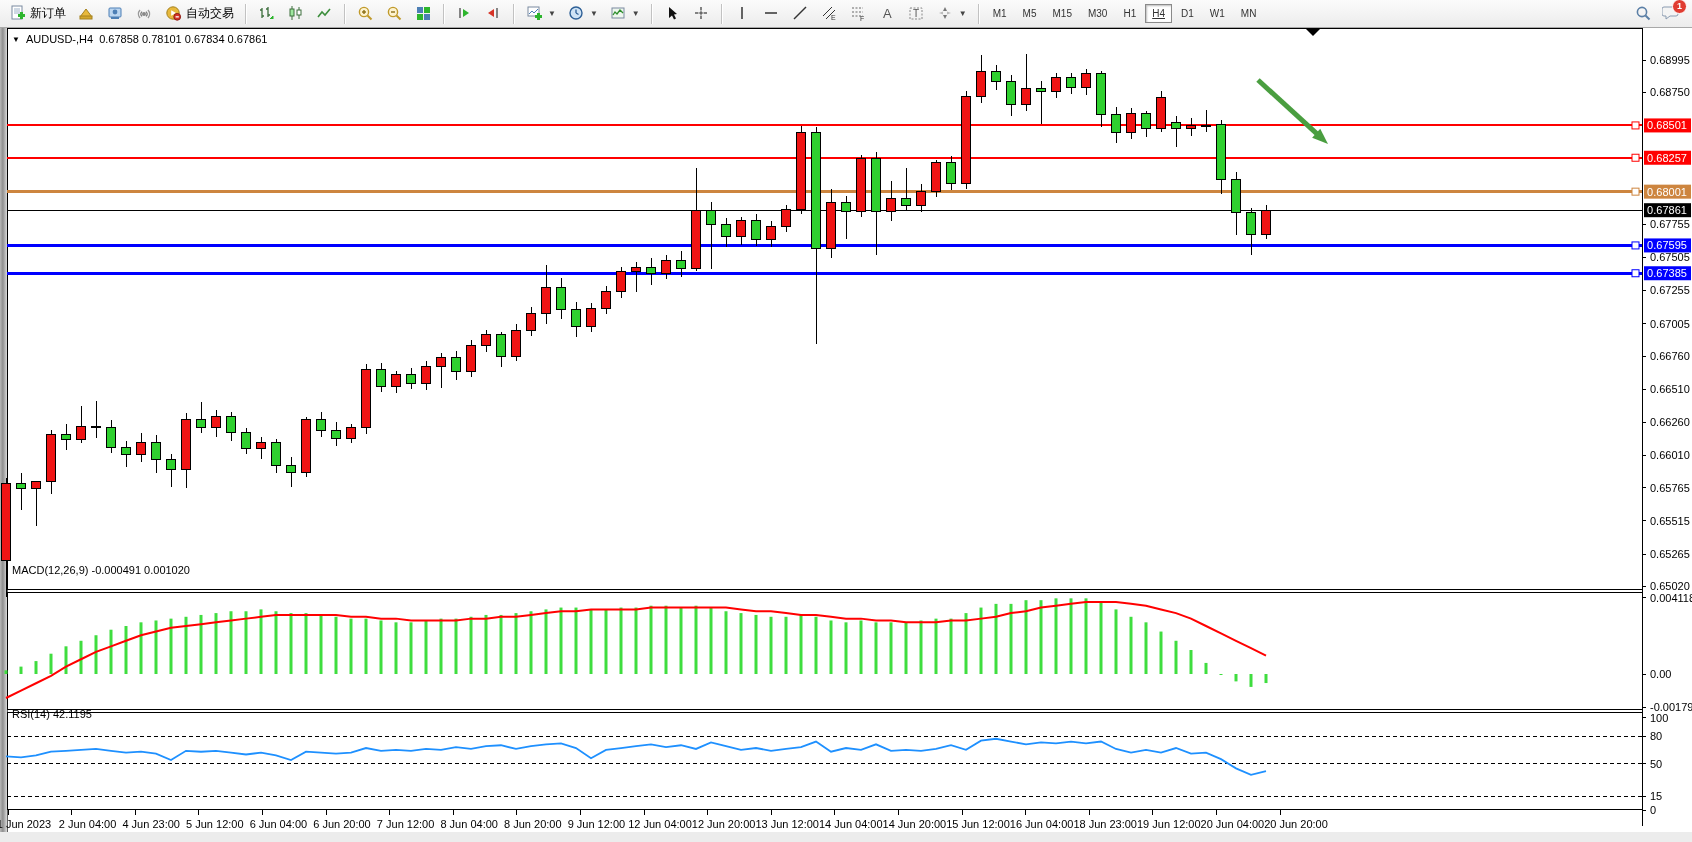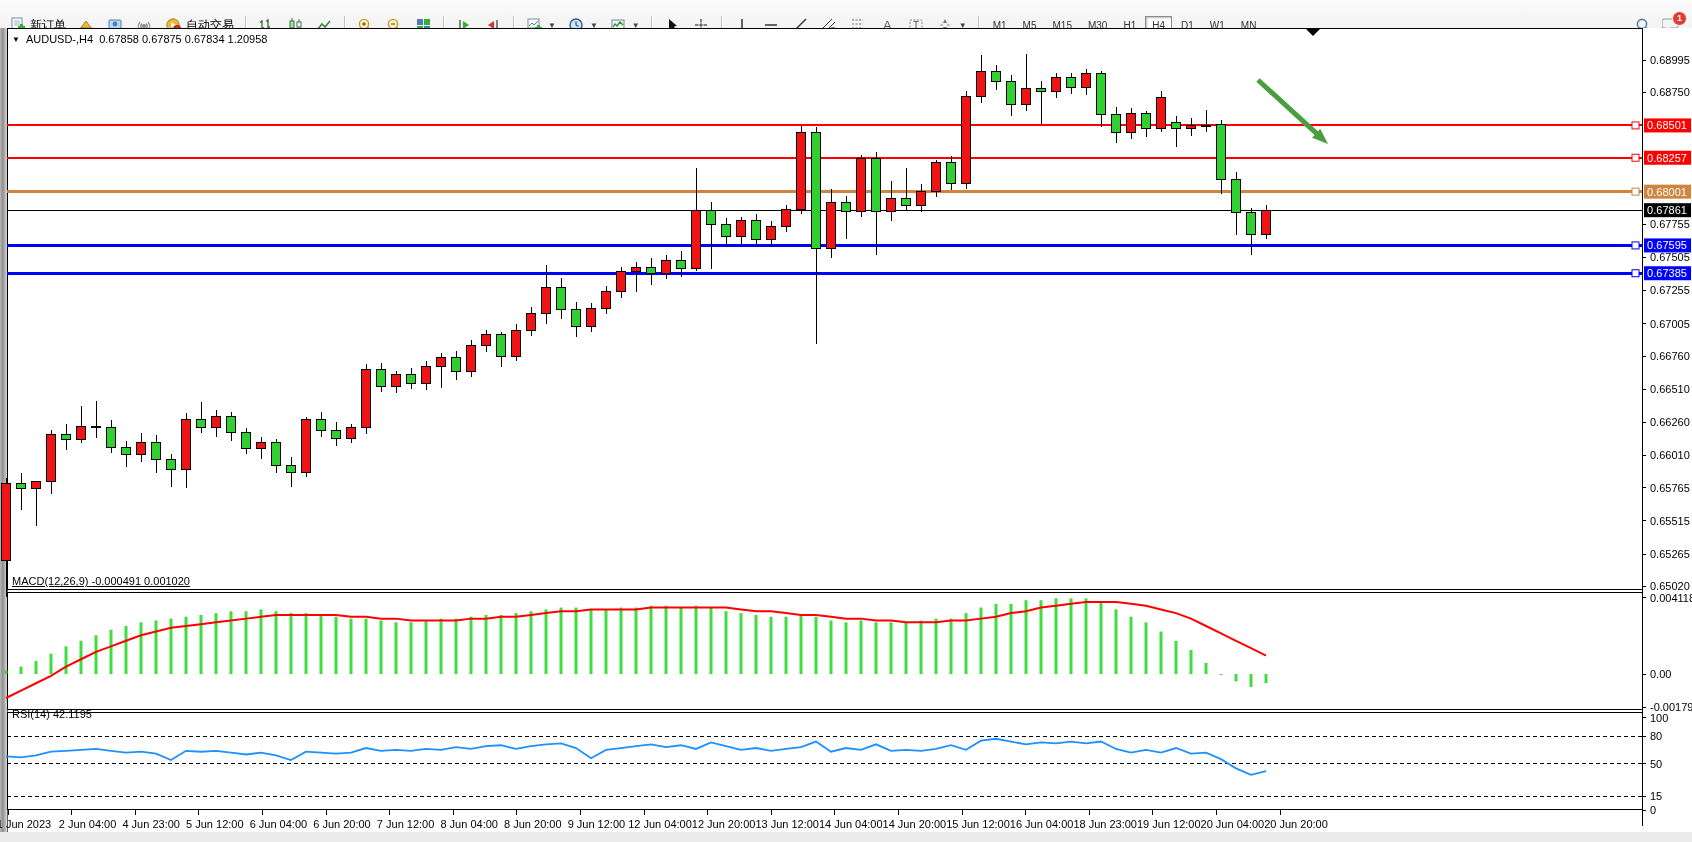--- a/index.html
+++ b/index.html
@@ -5,21 +5,21 @@
   html,body{margin:0;padding:0;}
   body{
     width:1692px;height:842px;overflow:hidden;background:#f0f0f0;
     font-family:"Liberation Sans","DejaVu Sans",sans-serif;font-size:11px;color:#000;
     position:relative;
   }
   
   .toolbar{
     height:27px;background:linear-gradient(#fbfbfb,#ececec);
     border-bottom:1px solid #a8a8a8;display:flex;align-items:center;
-    padding:12px 4px;gap:2px;white-space:nowrap;
+    padding:0 4px;gap:2px;white-space:nowrap;
   }
   .tb-btn{display:inline-flex;align-items:center;gap:4px;padding:2px 4px;border:1px solid transparent;border-radius:2px;cursor:default;}
   .tb-label{font-size:12px;}
   .sep{width:1px;height:20px;background:#c2c2c2;border-right:1px solid #fff;margin:0 4px;}
   .caret{font-size:8px;color:#444;margin-left:1px;}
   .tf-btn{padding:3px 6px;border:1px solid transparent;font-size:10px;color:#333;}
   .tf-btn.active{background:#fff;border:1px solid #8a8a8a;box-shadow:inset 1px 1px 2px #bbb;text-decoration:underline;}
   .tb-right{margin-left:auto;display:flex;align-items:center;gap:10px;padding-right:8px;}
   .chat-wrap{position:relative;}
   .badge{
@@ -28,21 +28,21 @@
     font-size:9px;font-weight:bold;border:1px solid #fff;
   }
   
   .chart-window{position:absolute;left:0;top:28px;width:1692px;height:814px;background:#ffffff;}
   .left-frame{position:absolute;left:0;top:0;width:7px;height:814px;
     background:linear-gradient(90deg,#b9b9b9,#8f8f8f 40%,#d9d9d9);border-right:1px solid #5f5f5f;}
   #chart-canvas{position:absolute;left:0;top:0;}
   .pane-title{position:absolute;left:12px;top:5px;font-size:11px;color:#000;display:flex;gap:6px;align-items:center;}
   .pane-title .tri{font-size:8px;}
   .ind-label{position:absolute;left:12px;font-size:11px;color:#000;}
-  .macd-label{top:547px;text-decoration:underline;}
+  .macd-label{top:536px;}
   .rsi-label{top:680px;}
   .bottom-strip{position:absolute;left:0;top:804px;width:1692px;height:10px;background:#ececec;}
   svg text{font-family:"Liberation Sans","DejaVu Sans",sans-serif;}
 </style>
 </head>
 <body>
 
 <div class="toolbar">
   <div class="tb-btn">
     <svg width="17" height="17" viewBox="0 0 17 17">
@@ -635,21 +635,21 @@
       <line x1="1152.8" y1="782" x2="1152.8" y2="787" stroke="#000" shape-rendering="crispEdges"></line>
       <text x="1168.8" y="800" font-size="11" fill="#000" text-anchor="middle">19 Jun 12:00</text>
       <line x1="1216.4" y1="782" x2="1216.4" y2="787" stroke="#000" shape-rendering="crispEdges"></line>
       <text x="1232.4" y="800" font-size="11" fill="#000" text-anchor="middle">20 Jun 04:00</text>
       <line x1="1280" y1="782" x2="1280" y2="787" stroke="#000" shape-rendering="crispEdges"></line>
       <text x="1296" y="800" font-size="11" fill="#000" text-anchor="middle">20 Jun 20:00</text>
     </svg>
   <div class="pane-title">
     <span class="tri">▼</span>
     <span>AUDUSD-,H4</span>
-    <span>0.67858 0.67875 0.67834 1.20958</span>
+    <span>0.67858 0.78101 0.67834 0.67861</span>
   </div>
   <div class="ind-label macd-label">
     <span>MACD(12,26,9)</span>&nbsp;<span>-0.000491 0.001020</span>
   </div>
   <div class="ind-label rsi-label">
     <span>RSI(14)</span>&nbsp;<span>42.1195</span>
   </div>
   <div class="bottom-strip"></div>
 </div>
 

